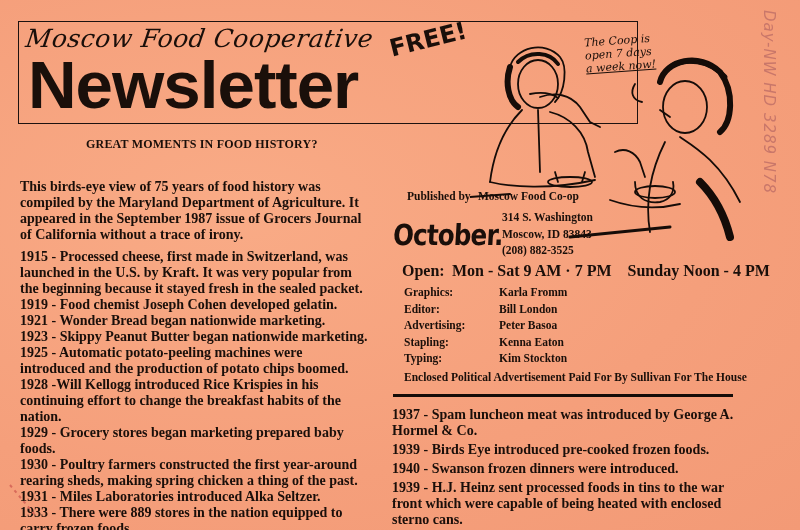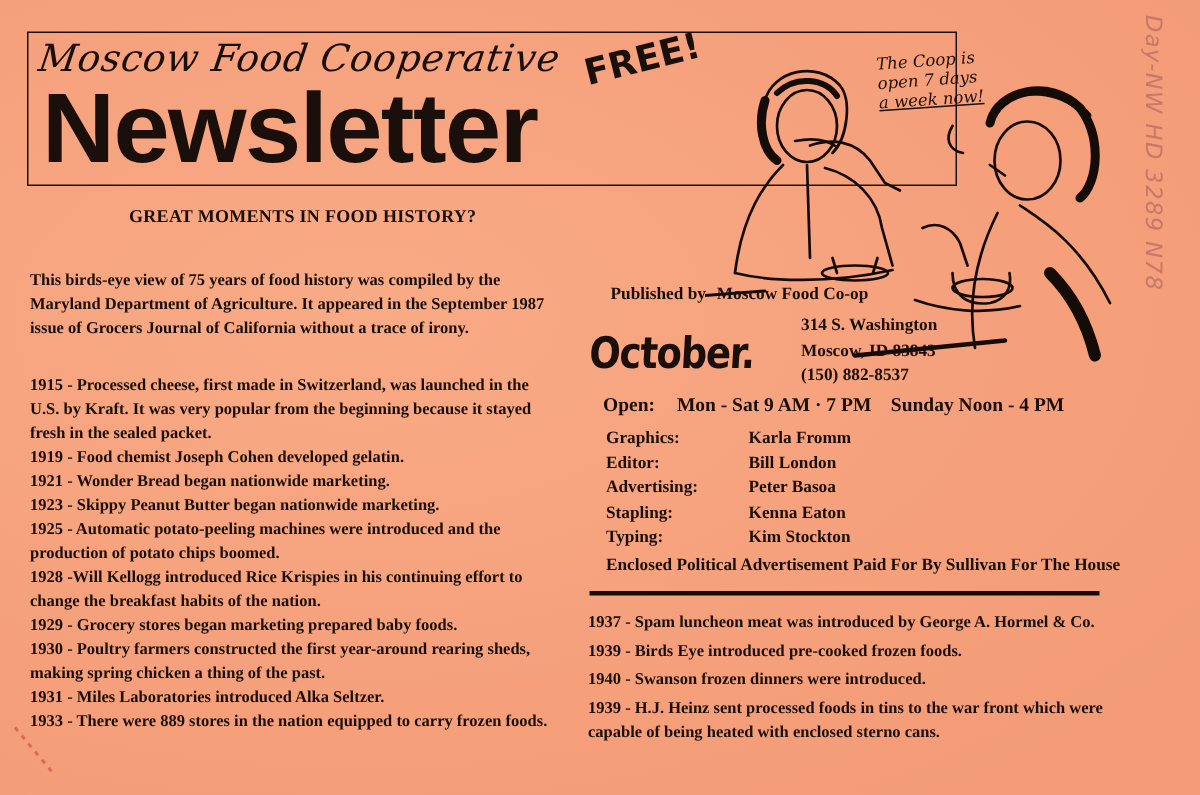--- a/index.html
+++ b/index.html
@@ -34,35 +34,35 @@
   }
   .bubble span { display: block; }
   .bubble .u { text-decoration: underline; }
   .catalog {
     left: 760px; top: 10px; writing-mode: vertical-rl; font-family: "DejaVu Sans", sans-serif;
     font-size: 15px; color: #c9776a; letter-spacing: 1px; font-style: italic;
   }
   .section-title {
     left: 86px; top: 137px; font-size: 12px; font-weight: bold; letter-spacing: 0.2px;
   }
-  .body-text { font-size: 11px; font-weight: bold; line-height: 16px; }
+  .body-text { font-size: 14px; font-weight: bold; line-height: 16px; }
   .intro { left: 20px; top: 179px; width: 345px; }
   .left-list { left: 20px; top: 249px; width: 350px; }
   .left-list .item { margin-bottom: 0px; }
   .right-list { left: 392px; top: 407px; width: 350px; }
   .right-list .item { margin-bottom: 3px; }
   .pub { left: 407px; top: 190px; font-size: 11.5px; font-weight: bold; }
   .pub .lbl { display: inline-block; width: 68px; }
   .october {
     left: 393px; top: 218px; font-family: "DejaVu Sans", sans-serif; font-weight: bold;
     font-size: 29px; letter-spacing: -1px; transform: scaleX(0.85) skewX(-4deg); transform-origin: left;
   }
-  .address { left: 502px; top: 209px; font-size: 11.5px; font-weight: bold; line-height: 16.5px; margin-left: 32px; }
+  .address { left: 502px; top: 209px; font-size: 11.5px; font-weight: bold; line-height: 16.5px; }
   .address div { white-space: nowrap; }
-  .hours { left: 402px; top: 262px; font-size: 13px; font-weight: bold; white-space: nowrap; }
+  .hours { left: 402px; top: 262px; font-size: 16px; font-weight: bold; white-space: nowrap; }
   .hours .lbl { display: inline-block; width: 46px; }
   .staff { left: 404px; top: 286px; font-size: 11.5px; font-weight: bold; }
   .staff .row { height: 16.5px; white-space: nowrap; }
   .staff .role { display: inline-block; width: 95px; }
   .enclosed { left: 404px; top: 371px; font-size: 11.5px; font-weight: bold; white-space: nowrap; }
   .rule { left: 393px; top: 394px; width: 340px; height: 3px; background: #150c08; }
   .item { white-space: normal; }
   .smudge { left: 5px; top: 480px; width: 40px; height: 40px; }
 </style>
 </head>
@@ -139,21 +139,21 @@
 </div>
 
 <div class="abs pub">
   <span class="lbl">Published by</span>
   <span>Moscow Food Co-op</span>
 </div>
 <div class="abs october">October.</div>
 <div class="abs address">
   <div>314 S. Washington</div>
   <div>Moscow, ID  83843</div>
-  <div>(150) 882-8537</div>
+  <div>(208) 882-3525</div>
 </div>
 
 <div class="abs hours">
   <span class="lbl">Open:</span>
   <span>Mon - Sat 9 AM · 7 PM</span>&nbsp;&nbsp;&nbsp;
   <span>Sunday Noon - 4 PM</span>
 </div>
 
 <div class="abs staff">
   <div class="row"><span class="role">Graphics:</span><span>Karla Fromm</span></div>

